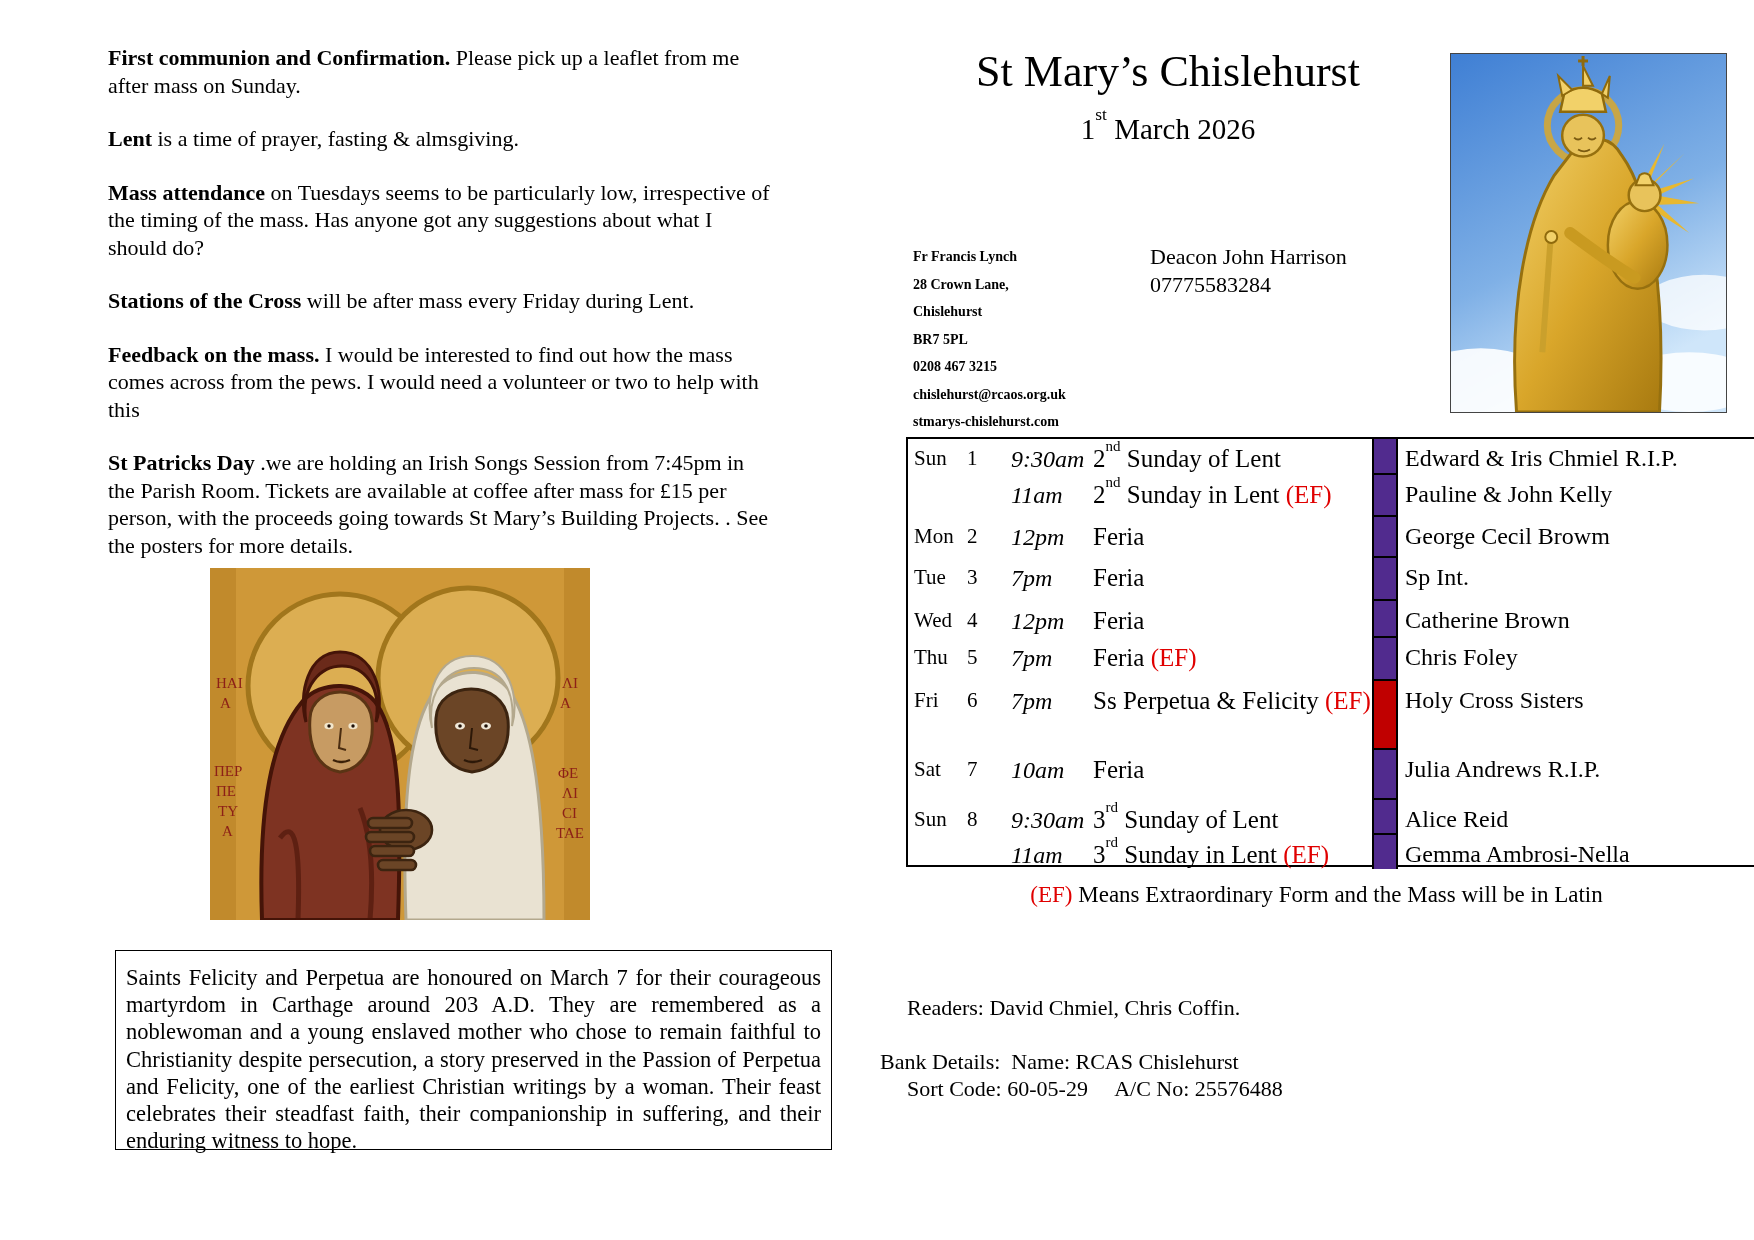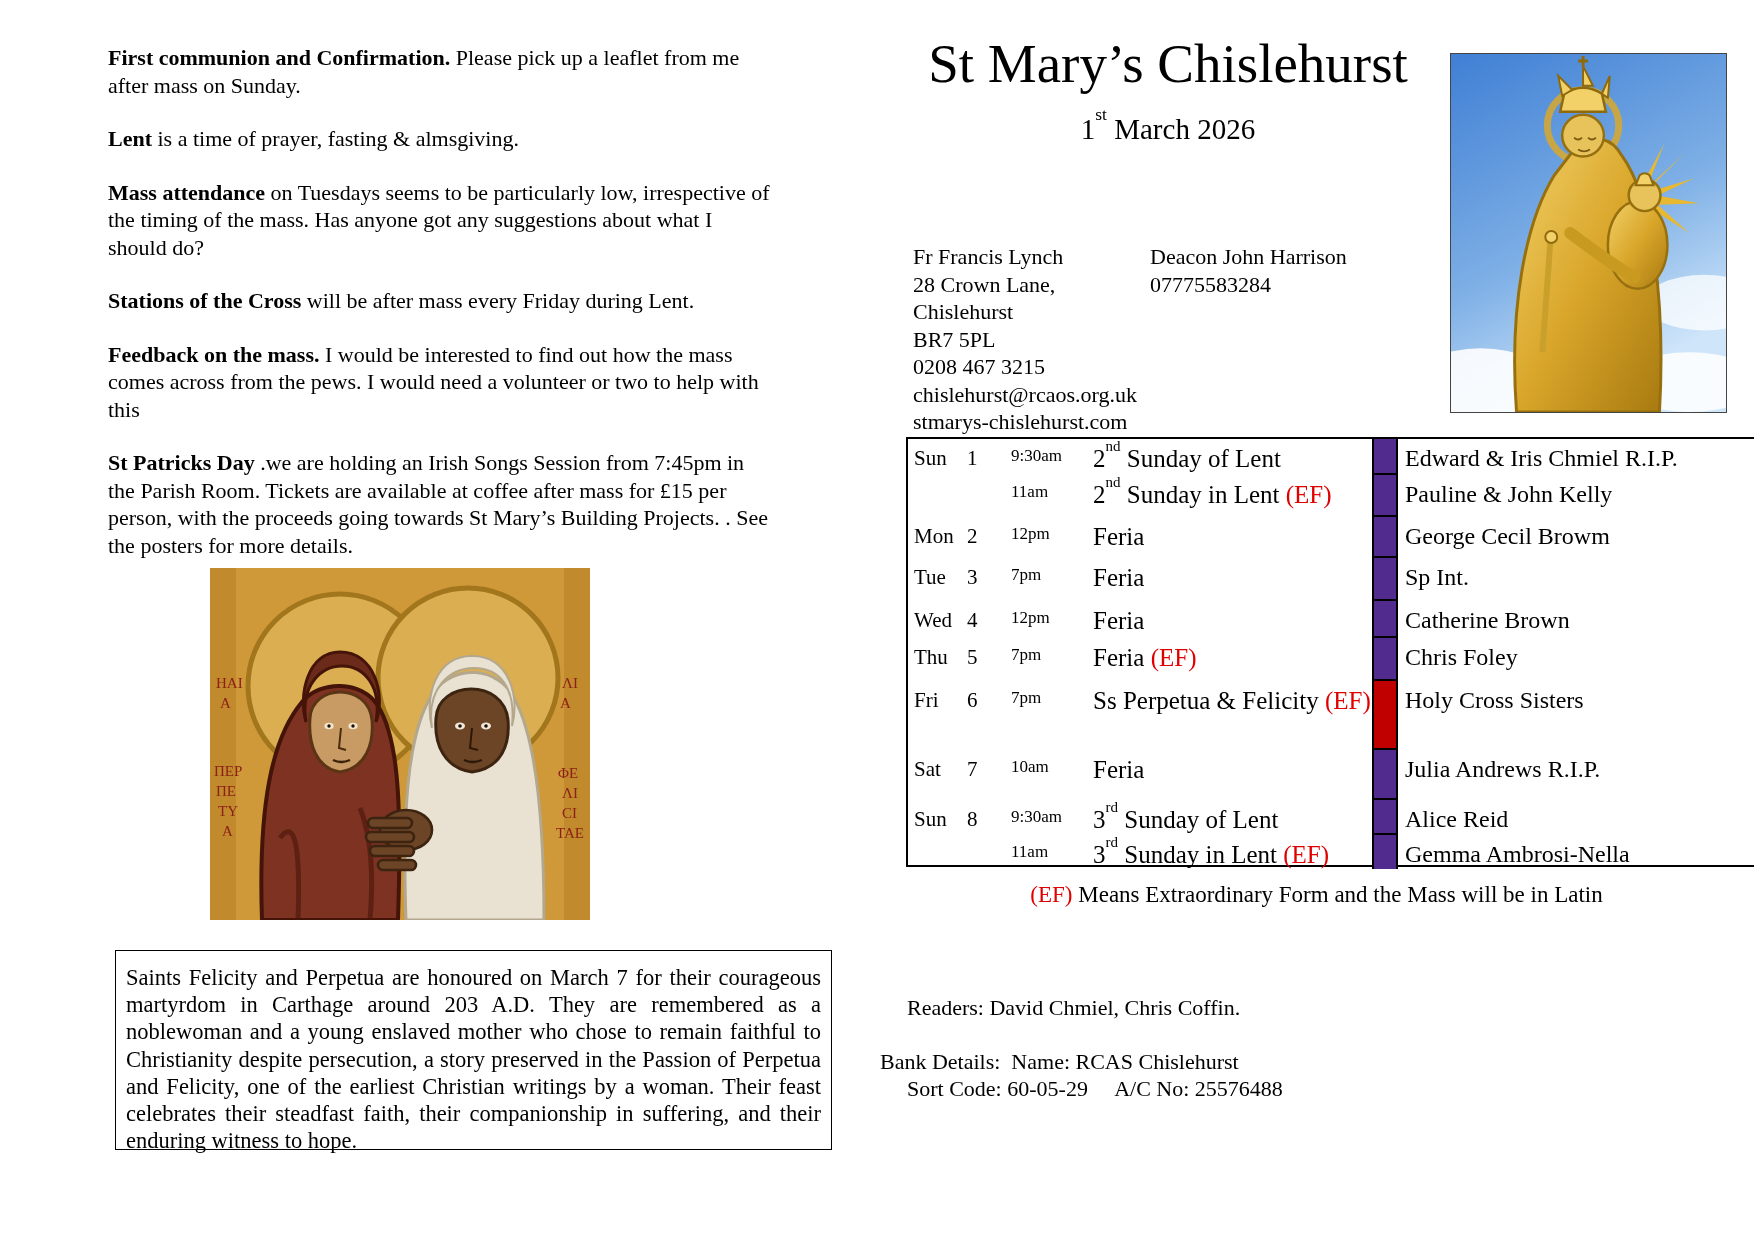--- a/index.html
+++ b/index.html
@@ -11,38 +11,38 @@
   
   .left-col{position:absolute;left:108px;top:44px;width:662px;font-size:22px;line-height:27.5px;}
   .left-col p{margin:0 0 26px 0;}
   .lead{font-weight:bold;}
   .icon-img{position:absolute;left:210px;top:568px;width:380px;height:352px;}
   .saints-box{
     position:absolute;left:115px;top:950px;width:717px;height:200px;border:1px solid #000;
     box-sizing:border-box;padding:13px 10px;font-size:22.5px;line-height:27.2px;text-align:justify;
   }
   
-  .title{position:absolute;left:906px;top:32px;width:524px;text-align:center;font-size:55px;}
+  .title{position:absolute;left:906px;top:46px;width:524px;text-align:center;font-size:44px;}
   .date-line{position:absolute;left:906px;top:112px;width:524px;text-align:center;font-size:29px;}
   .date-line sup, .desc sup{font-size:60%;position:relative;top:-0.45em;}
   .statue-img{position:absolute;left:1450px;top:53px;width:277px;height:360px;border:1px solid #444;box-sizing:border-box;}
   
-  .contact-priest{position:absolute;left:913px;top:243px;font-size:22px;line-height:27.5px;}
+  .contact-priest{position:absolute;left:913px;top:243px;font-size:14px;line-height:27.5px;font-weight:bold;}
   .contact-deacon{position:absolute;left:1150px;top:243px;font-size:22px;line-height:27.5px;}
   
   .mass-table{
     position:absolute;left:906px;top:437px;width:868px;height:430px;border:2px solid #000;
     box-sizing:border-box;display:grid;
     grid-template-columns:57px 42px 86px 279px 26px 1fr;
     grid-template-rows:36px 42px 41px 43px 37px 43px 69px 50px 35px 1fr;
   }
   .c{padding-top:7px;box-sizing:border-box;}
   .dayc{padding-left:6px;font-size:21px;}
   .datec{font-size:21px;padding-left:2px;}
-  .timec{font-size:17px;padding-left:4px;}
+  .timec{font-size:24px;padding-left:4px;font-style:italic;}
   .desc{font-size:25px;line-height:1.12;padding-top:6px;white-space:pre-wrap;}
   .intent{font-size:24px;padding-left:7px;padding-top:6px;}
   .ccell{padding:0;border-left:2px solid #000;border-right:2px solid #000;border-bottom:2px solid #000;}
   .ccell.last{border-bottom:none;}
   
   .ef-note{position:absolute;left:906px;top:882px;width:821px;text-align:center;font-size:23px;}
   .readers{position:absolute;left:907px;top:995px;font-size:22px;white-space:pre-wrap;}
   .bank1{position:absolute;left:880px;top:1049px;font-size:22px;white-space:pre-wrap;}
   .bank2{position:absolute;left:907px;top:1076px;font-size:22px;white-space:pre-wrap;}
 </style>

